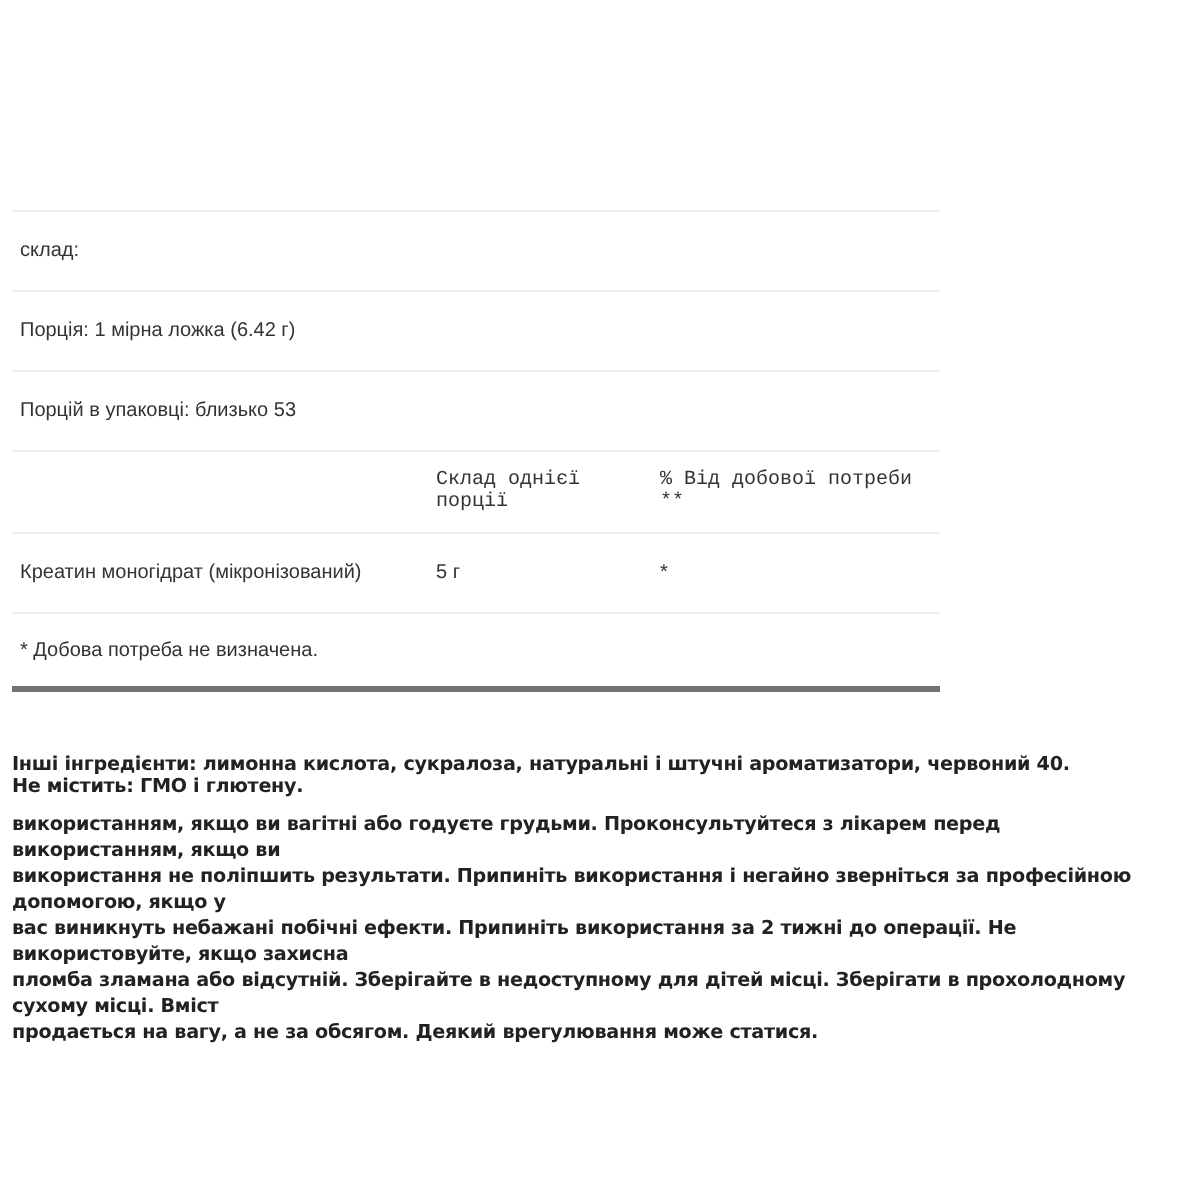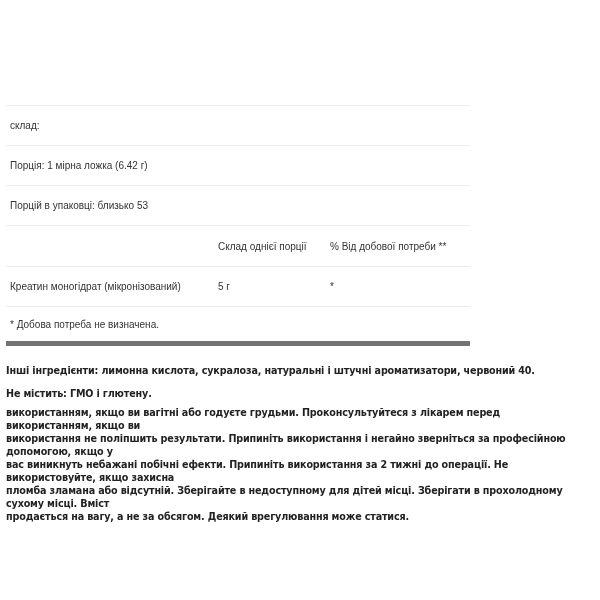--- a/index.html
+++ b/index.html
@@ -1,29 +1,29 @@
 <!DOCTYPE html>
 <html><head>
 <meta charset="utf-8">
 <style>
   html, body { margin: 0; padding: 0; background: #ffffff; }
   body { width: 600px; height: 600px; position: relative; overflow: hidden;
          font-family: "Liberation Sans", sans-serif; color: #2b2b2b; }
   .facts { position: absolute; left: 6px; top: 105px; width: 464px; }
   .row { border-top: 1px solid #ececec; height: 40px; display: flex; align-items: center;
          font-size: 10px; color: #333; padding-left: 4px; box-sizing: border-box; }
-  .row:last-child { border-bottom: 5px solid #737373; }
+  .row:last-child { border-bottom: 3px solid #737373; }
   .row.tbl { display: flex; }
   .c1 { width: 208px; }
   .c2 { width: 112px; }
   .c3 { flex: 1; }
-  .row.hdr { height: 41px; }
+  .row.hdr { height: 41px; font-family: Liberation Mono, monospace; }
   .bold { position: absolute; left: 6px; width: 580px; font-family: "DejaVu Sans", sans-serif;
           font-weight: bold; font-size: 9.6px; color: #222; line-height: 13px; letter-spacing: -0.15px; }
-  #other { top: 364px; }
+  #other { top: 376px; }
   #nogmo { top: 387px; }
   #warn { top: 406px; }
 </style>
 </head>
 <body>
 
 <div class="facts">
   <div class="row">
     <span>склад:</span>
   </div>

